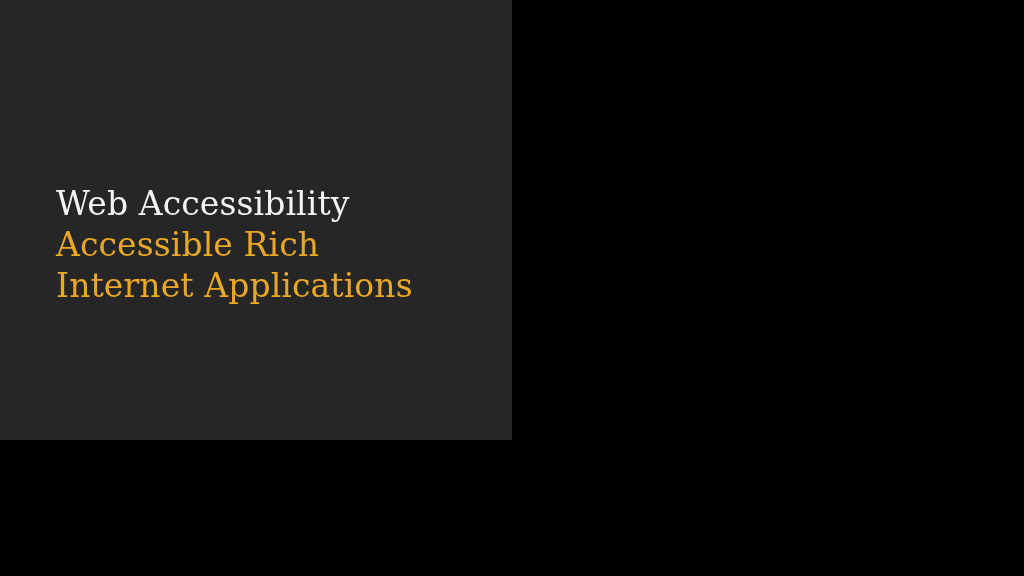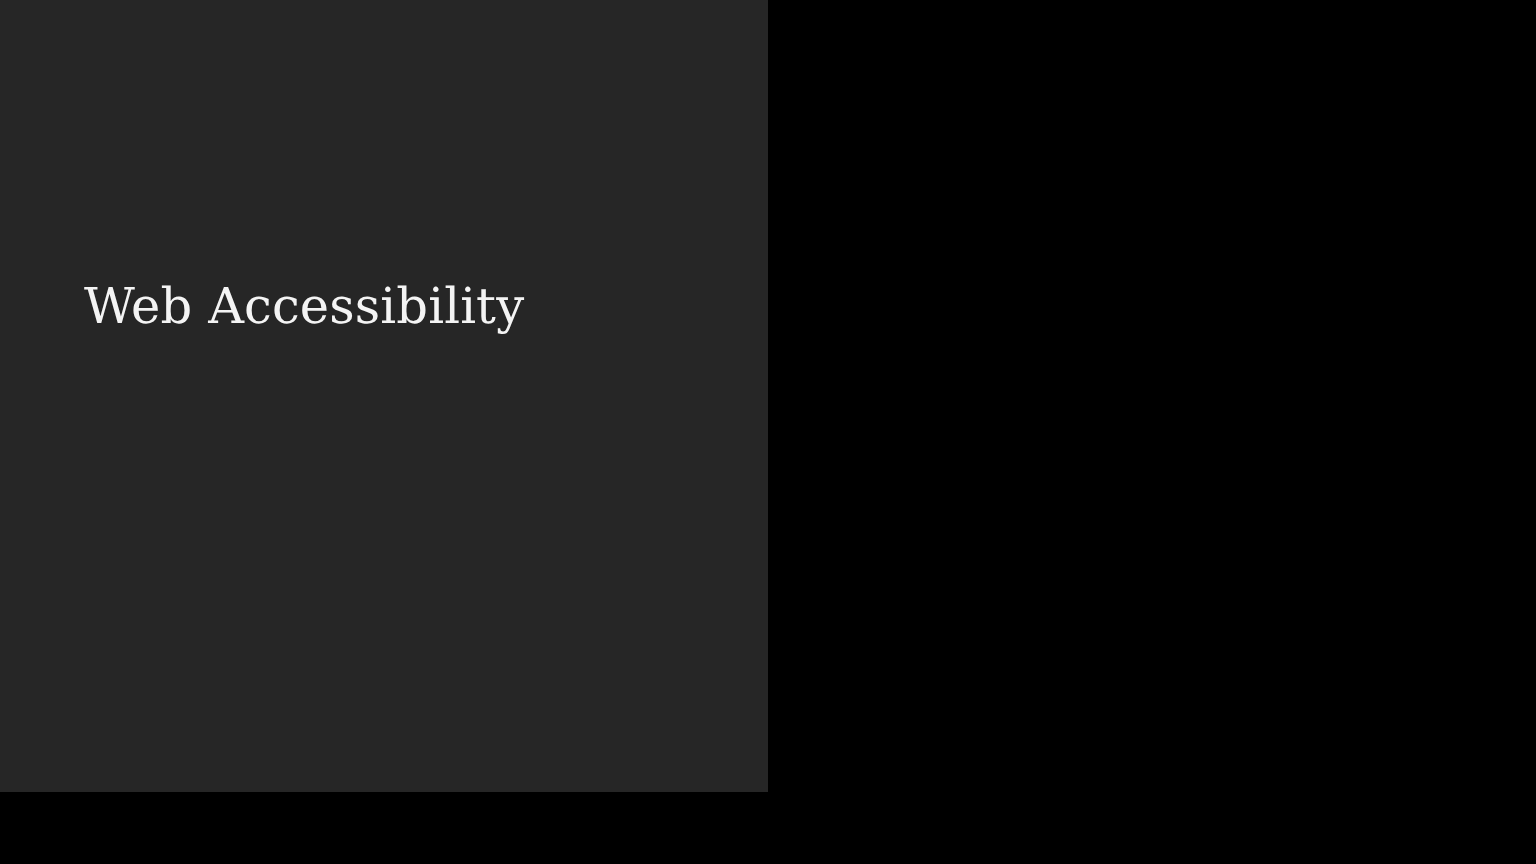--- a/index.html
+++ b/index.html
@@ -15,21 +15,21 @@
   }
   .slide {
     position: relative;
     width: 1024px;
     height: 576px;
     display: flex;
   }
   .panel-left {
     position: relative;
     width: 512px;
-    height: 528px;
+    height: 440px;
     background: #262626;
     flex: 0 0 512px;
   }
   .panel-right {
     position: relative;
     width: 512px;
     height: 576px;
     background: #000000;
     flex: 0 0 512px;
   }
@@ -55,20 +55,22 @@
   }
 </style>
 </head>
 <body>
 
 <div class="slide">
 
   <section class="panel-left">
     <div class="title-block">
       <div class="title-line white">Web Accessibility</div>
+      <div class="title-line amber">Accessible Rich</div>
+      <div class="title-line amber">Internet Applications</div>
     </div>
   </section>
 
   <section class="panel-right">
     
   </section>
 
 </div>
 
 </body></html>

